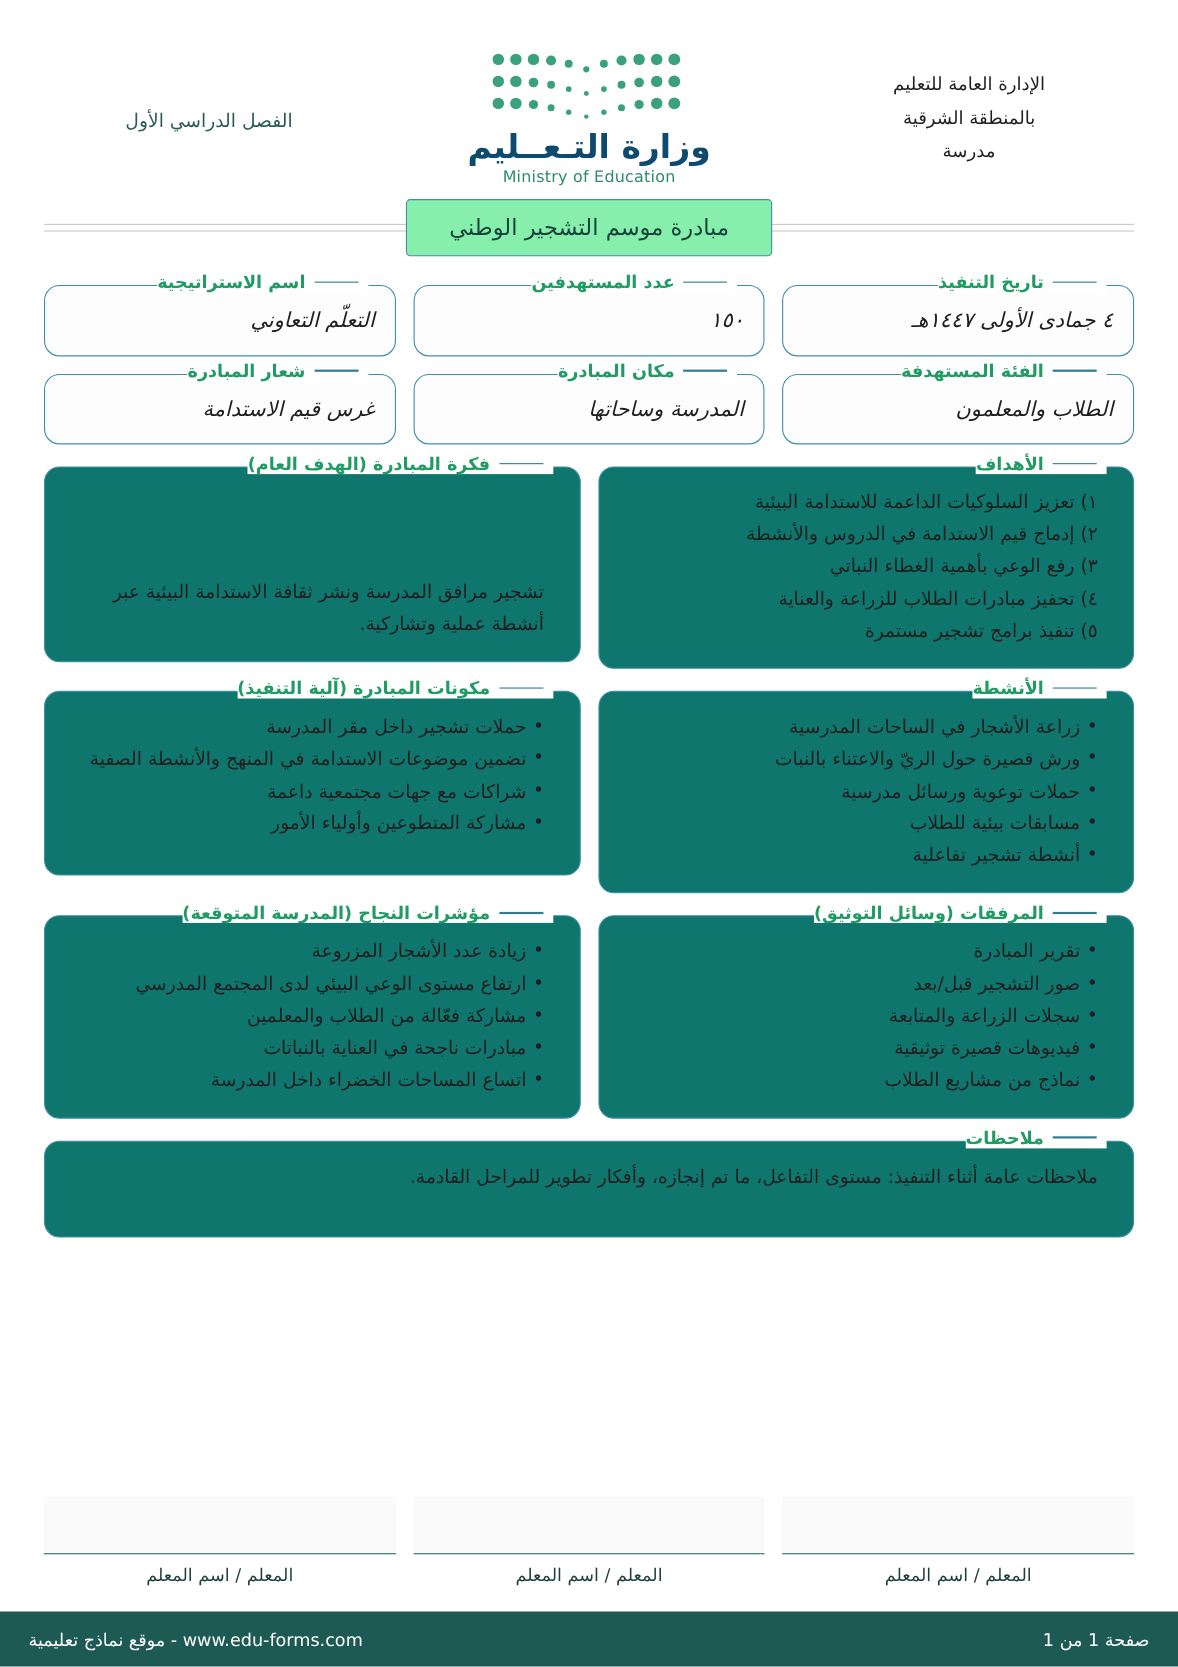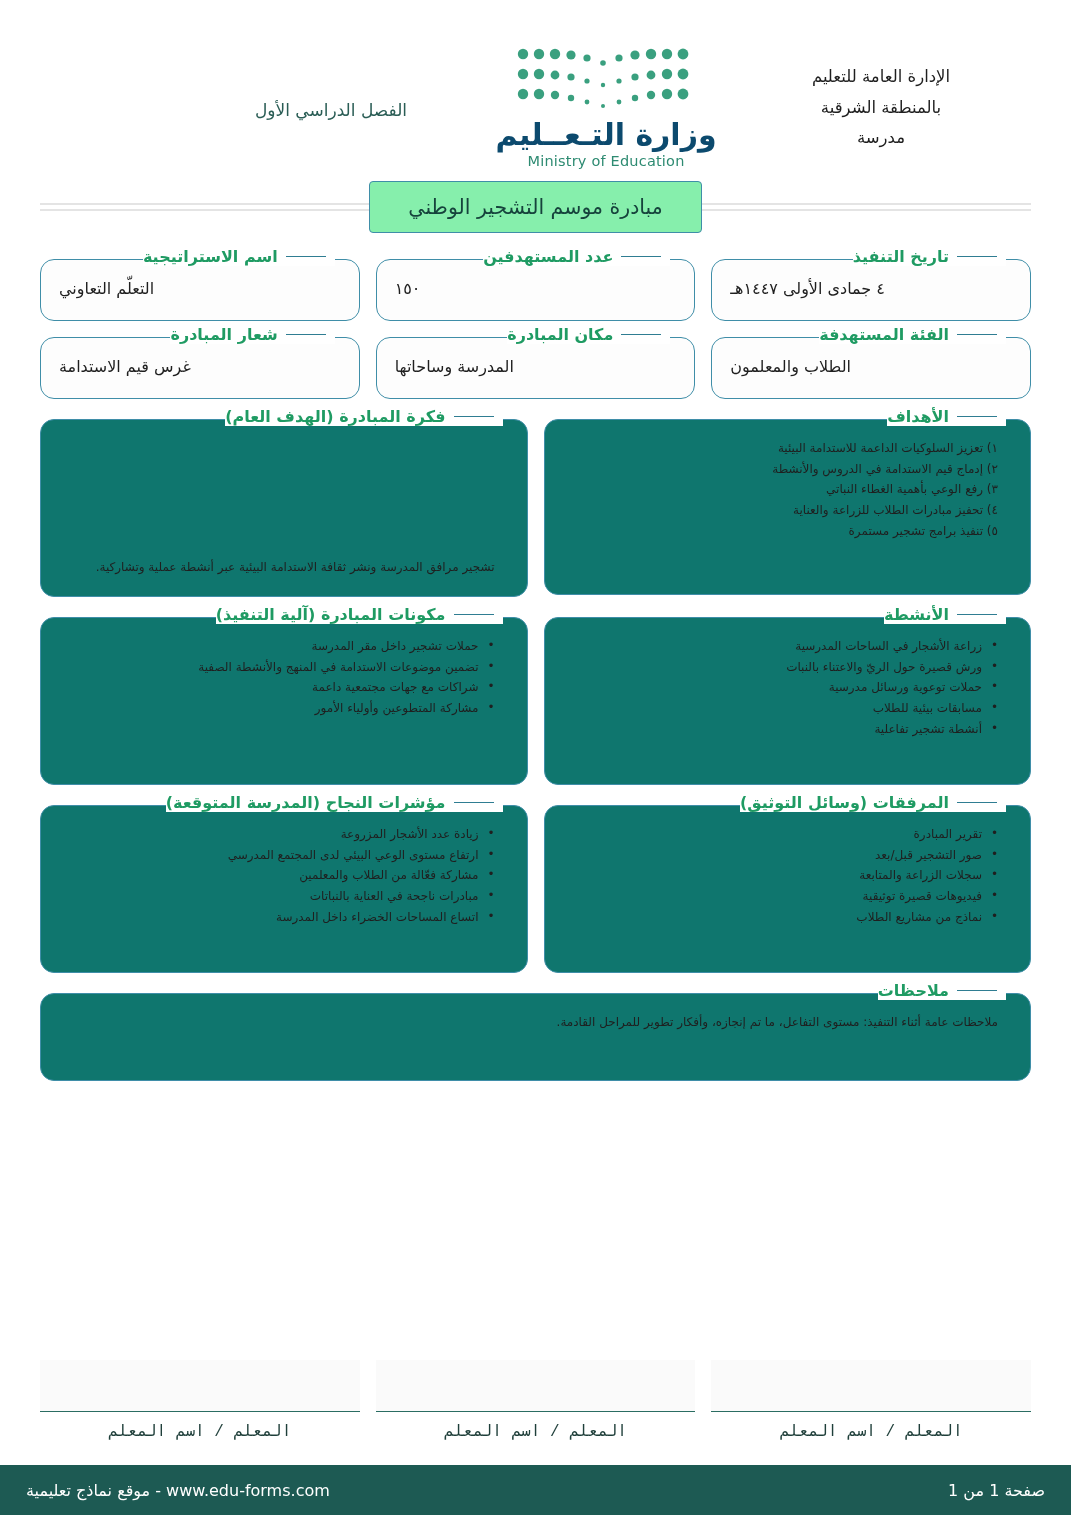--- a/index.html
+++ b/index.html
@@ -22,21 +22,21 @@
     height: 1515px;
     position: relative;
     padding: 0 40px;
   }
 
   
   .header {
     display: flex;
     flex-direction: row;
     align-items: flex-start;
-    justify-content: flex-start;
+    justify-content: space-between;
     padding-top: 40px;
     height: 165px;
   }
 
   .header-right {
     width: 300px;
     text-align: center;
     padding-top: 22px;
     font-size: 16.5px;
     line-height: 1.85;
@@ -151,44 +151,45 @@
   }
   .field-label .rule {
     display: inline-block;
     height: 1.4px;
     background: #2f7d92;
     flex: 1 1 auto;
     min-width: 40px;
   }
 
   .field-value {
-    font-size: 16px;
-    text-align: left;
+    font-size: 19px;
+    text-align: right;
     color: #1f1f1f;
     min-height: 26px;
     line-height: 1.5;
+    font-style: italic;
   }
 
   .field.small { padding: 17px 18px; }
 
   
   .box {
     position: relative;
     border: 1.4px solid #3f8ea8;
     border-radius: 14px;
     background: #0f766e;
     padding: 18px 32px;
   }
   .box.h-objectives { min-height: 176px; }
   .box.h-idea       { min-height: 176px; }
   .box.h-list       { min-height: 168px; }
   .box.h-notes      { min-height: 88px; }
 
   .box-body {
-    font-size: 12px;
+    font-size: 17px;
     line-height: 1.72;
     color: #1f1f1f;
     text-align: right;
   }
   .box-body.centered-block {
     display: flex;
     align-items: flex-end;
     min-height: 140px;
   }
   .box-body.centered-block p { width: 100%; }
@@ -213,21 +214,21 @@
   
   .sig-row {
     display: flex;
     flex-direction: row;
     gap: 16px;
     position: absolute;
     left: 40px;
     right: 40px;
     bottom: 74px;
   }
-  .sig-col { flex: 1 1 0; font-family: Liberation Mono, monospace; }
+  .sig-col { flex: 1 1 0; }
   .sig-space {
     height: 52px;
     background: #fafafa;
     border-bottom: 1.6px solid #2a6d62;
   }
   .sig-label {
     margin-top: 9px;
     text-align: center;
     font-size: 16px;
     color: #1f3f3a;

